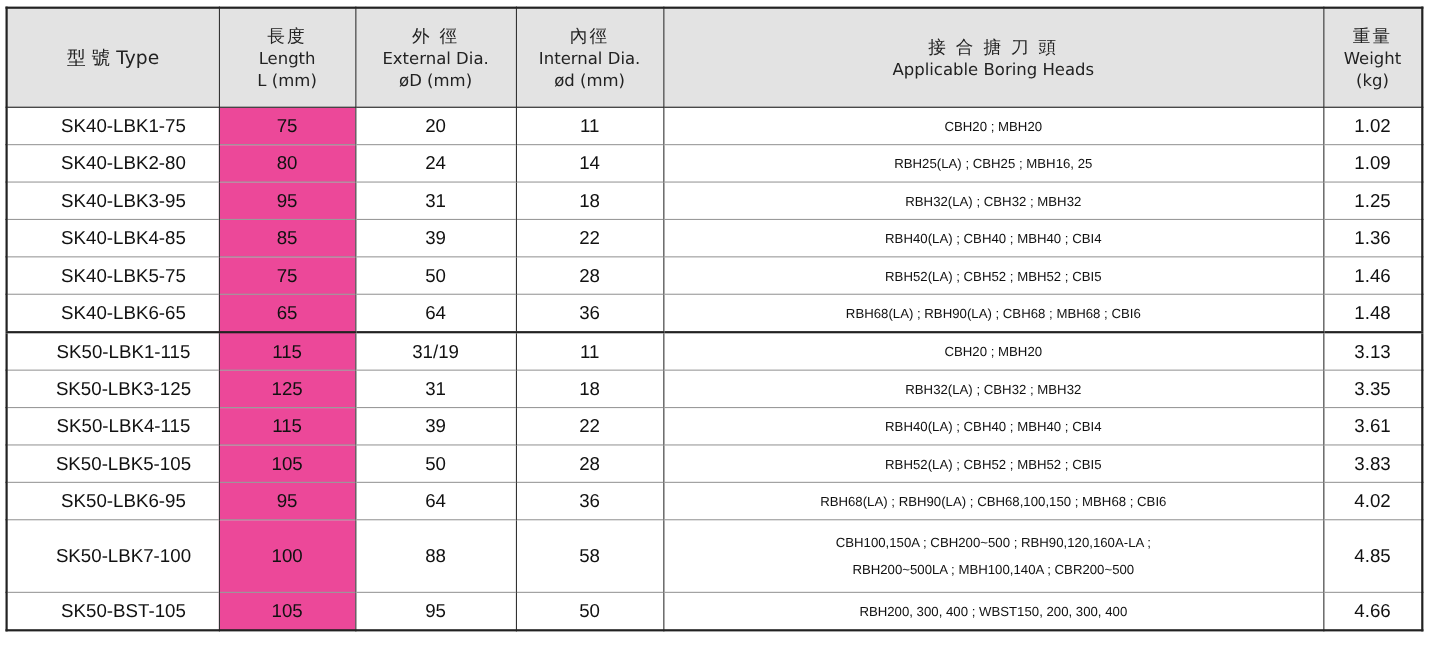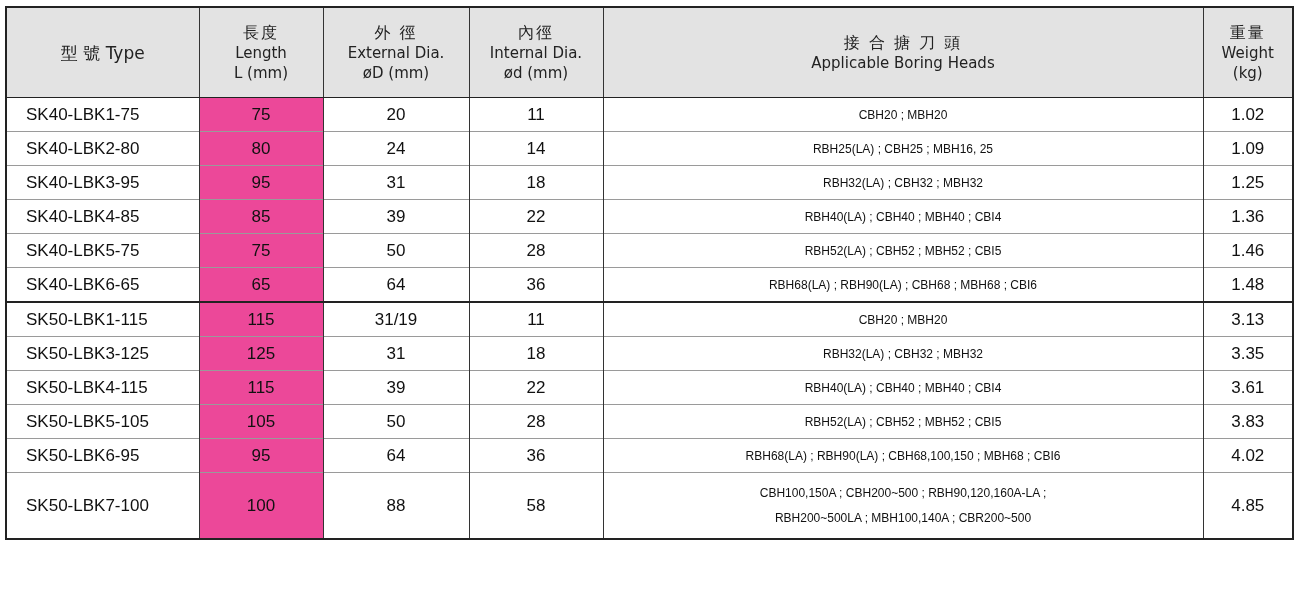--- a/index.html
+++ b/index.html
@@ -20,21 +20,21 @@
     font-size: 15px; line-height: 20px; color: #222;
     border-bottom: 1.5px solid #222;
   }
   table.spec thead th .zh { display: block; font-size: 16px; letter-spacing: 2px; }
   table.spec thead th.type-th { font-size: 17px; }
   table.spec tbody td {
     height: 33px; font-size: 17px; border-top: 1px solid #9a9a9a; color: #111;
   }
   table.spec tbody tr.group-start td { border-top: 2px solid #222; margin-left: 32px; }
   table.spec tbody tr.tall td { height: 65px; line-height: 25px; }
-  table.spec tbody td.type { text-align: left; padding-left: 19px; }
+  table.spec tbody td.type { text-align: center; padding-left: 19px; }
   table.spec tbody td.length { background: #ec4899; }
   table.spec tbody td.heads { font-size: 12px; }
 </style>
 </head>
 <body>
 
 <table class="spec">
   <colgroup>
     <col style="width:193px">
       <col style="width:124px">
@@ -168,14 +168,22 @@
       <td class="type">SK50-LBK7-100</td>
       <td class="length">100</td>
       <td>88</td>
       <td>58</td>
       <td class="heads">
         <span style="display:block">CBH100,150A ; CBH200~500 ; RBH90,120,160A-LA ;</span>
         <span style="display:block">RBH200~500LA ; MBH100,140A ; CBR200~500</span>
       </td>
       <td>4.85</td>
     </tr>
+    <tr>
+      <td class="type">SK50-BST-105</td>
+      <td class="length">105</td>
+      <td>95</td>
+      <td>50</td>
+      <td class="heads">RBH200, 300, 400 ; WBST150, 200, 300, 400</td>
+      <td>4.66</td>
+    </tr>
   </tbody>
 </table>
 
 </body></html>

